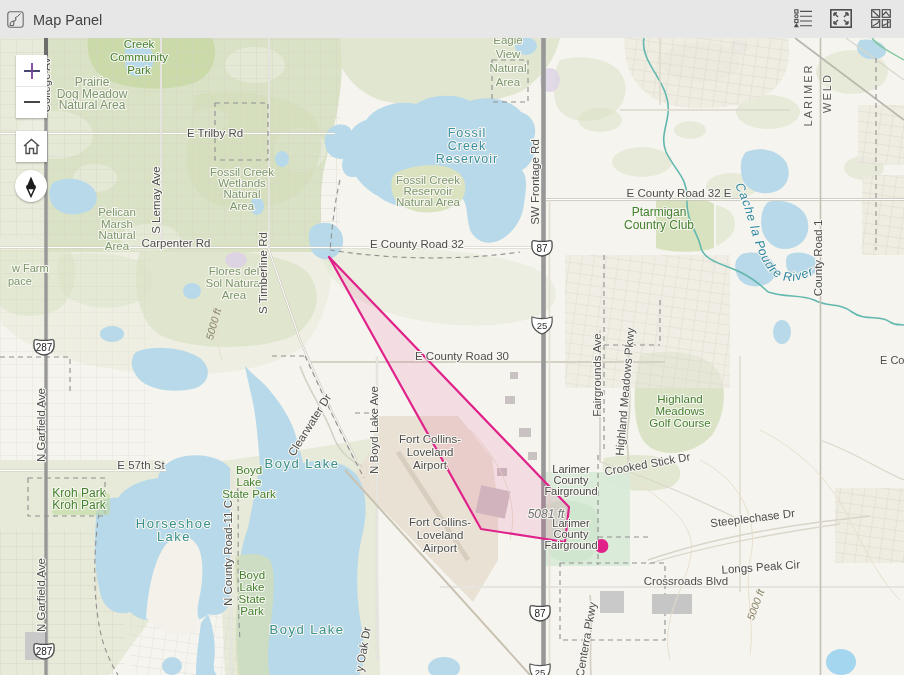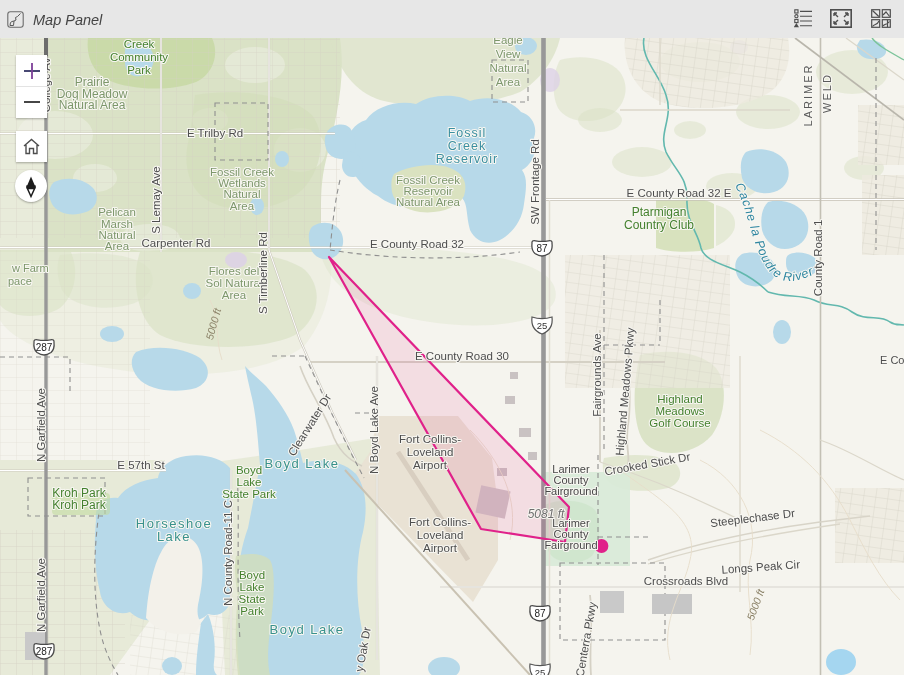--- a/index.html
+++ b/index.html
@@ -1,19 +1,19 @@
 <!DOCTYPE html>
 <html><head>
 <meta charset="utf-8">
 <style>
 html,body { margin:0; padding:0; }
 body { width:904px; height:675px; overflow:hidden; font-family:"Liberation Sans", sans-serif; background:#fff; }
 .panel { position:relative; width:904px; height:675px; }
 .topbar { position:absolute; left:0; top:0; width:904px; height:38px; background:#e7e7e7; }
-.title { position:absolute; left:33px; top:11.5px; font-size:14.5px; color:#444444;font-style:italic; }
+.title { position:absolute; left:33px; top:11.5px; font-size:14.5px; color:#444444; }
 .mapwrap { position:absolute; left:0; top:0; }
 .ctrl { position:absolute; background:#fff; box-shadow:0 1px 2px rgba(0,0,0,0.3); }
 </style>
 </head>
 <body>
 <div class="panel">
 
 <div class="mapwrap">
 <svg width="904" height="675" viewBox="0 0 904 675" font-family="Liberation Sans, sans-serif">
 <defs>

